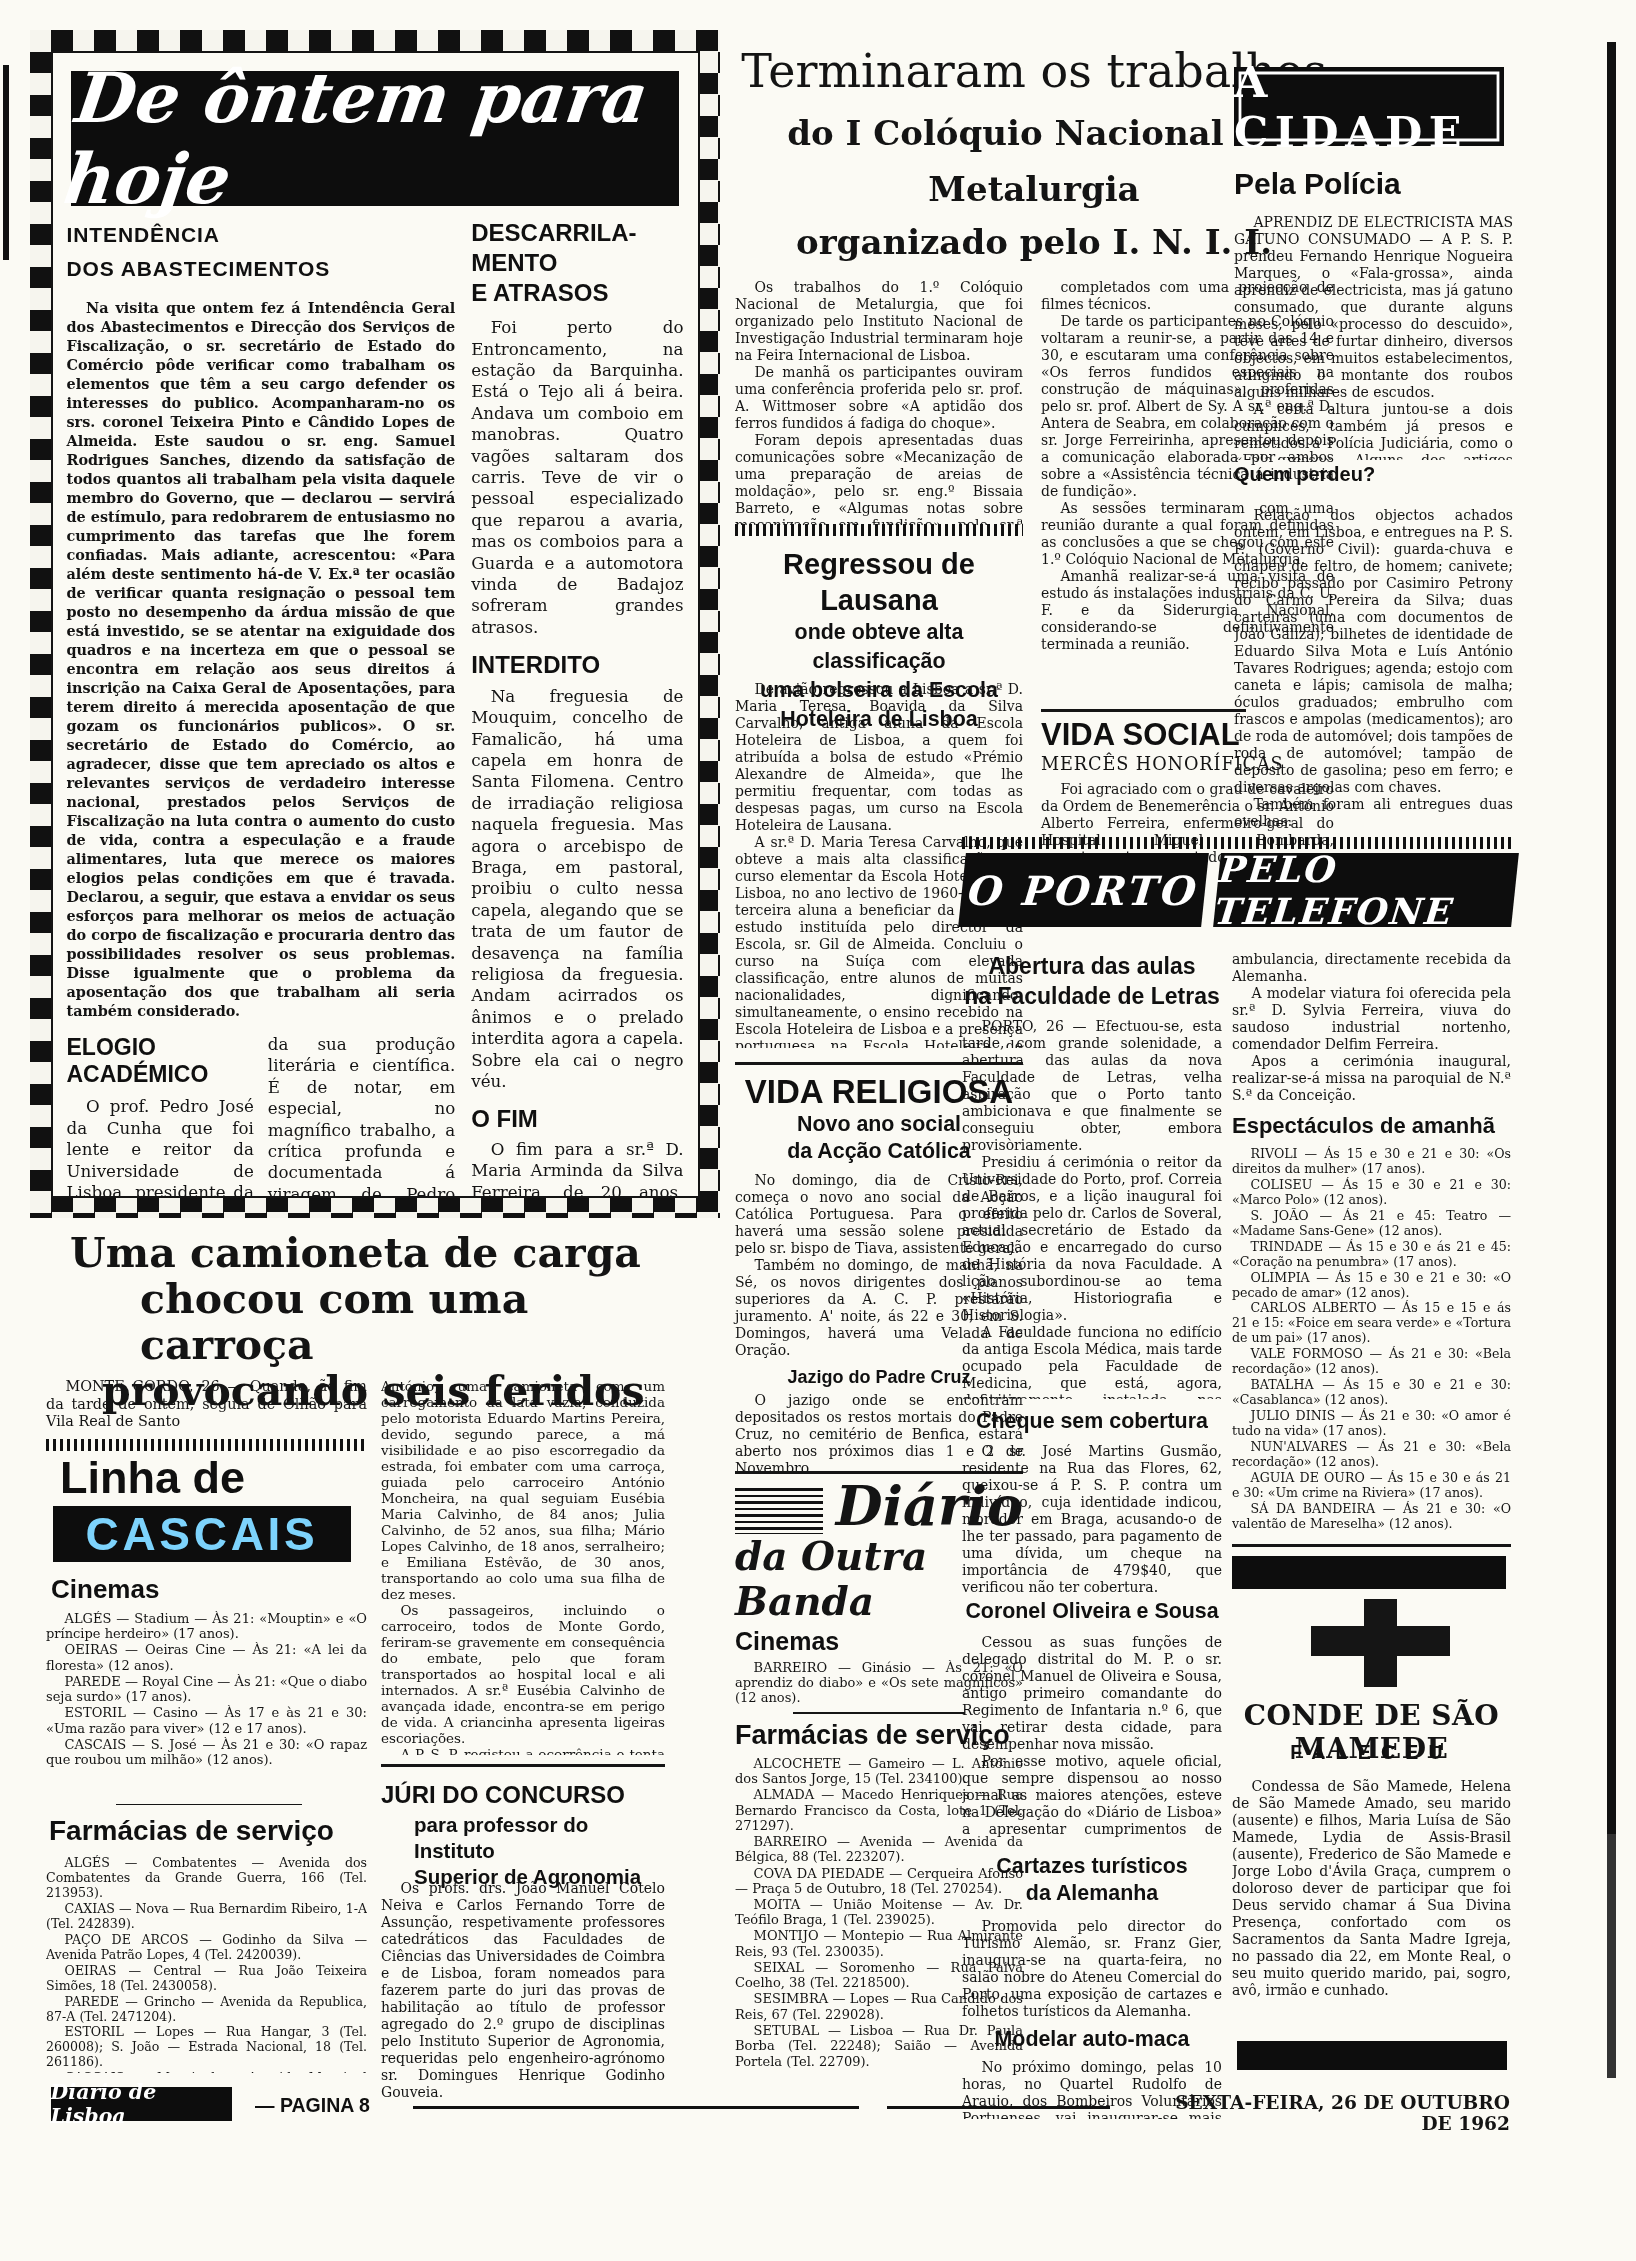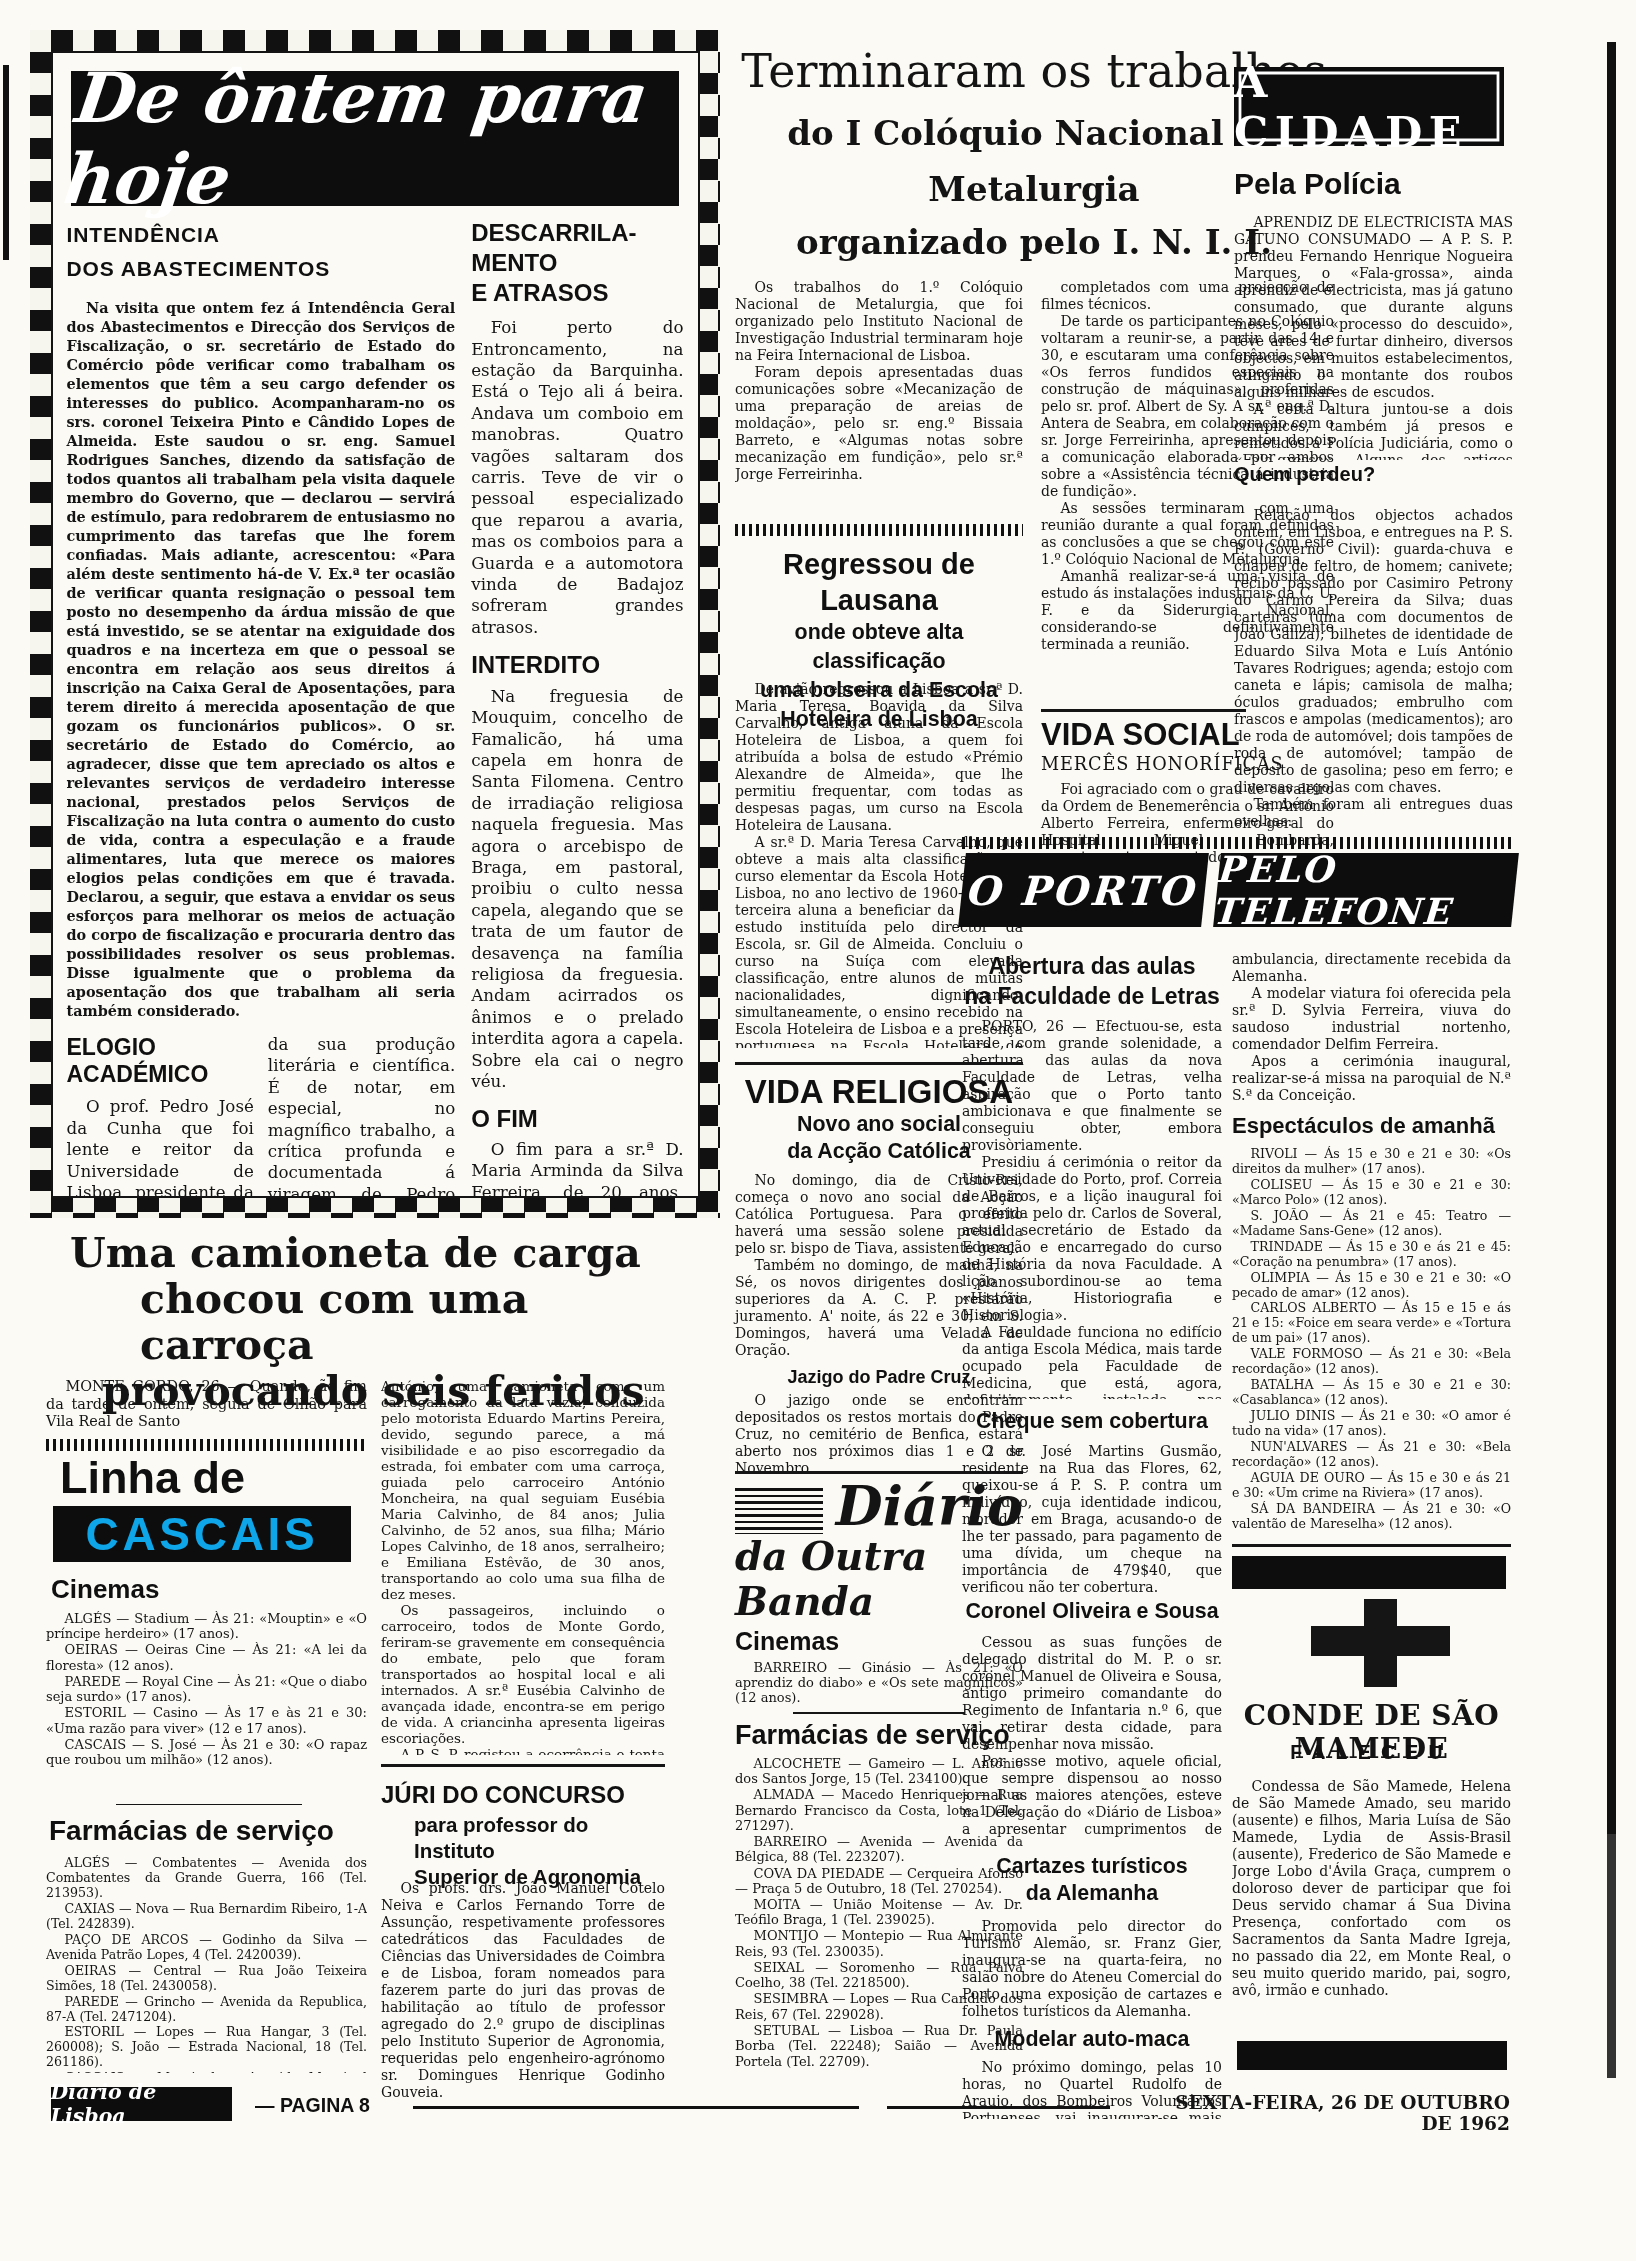--- a/index.html
+++ b/index.html
@@ -86,20 +86,21 @@
   </div>
 
   <div class="abs center" style="left:732px;top:37px;width:604px;">
     <div style="font-weight:normal;font-size:46px;line-height:68px;">Terminaram os trabalhos</div>
     <div style="font-weight:bold;font-size:34px;line-height:56px;">do I Colóquio Nacional de Metalurgia</div>
     <div style="font-weight:bold;font-size:34px;line-height:51px;">organizado pelo I. N. I. I.</div>
   </div>
 
   <div class="abs body" style="left:735px;top:279px;width:288px;height:246px;overflow:hidden;">
     <p>Os trabalhos do 1.º Colóquio Nacional de Metalurgia, que foi organizado pelo Instituto Nacional de Investigação Industrial terminaram hoje na Feira Internacional de Lisboa.</p>
+    <p>De manhã os participantes ouviram uma conferência proferida pelo sr. prof. A. Wittmoser sobre «A aptidão dos ferros fundidos á fadiga do choque».</p>
     <p>Foram depois apresentadas duas comunicações sobre «Mecanização de uma preparação de areias de moldação», pelo sr. eng.º Bissaia Barreto, e «Algumas notas sobre mecanização em fundição», pelo sr.ª Jorge Ferreirinha.</p>
 
   </div>
   <div class="abs jagged" style="left:735px;top:524px;width:288px;"></div>
   <div class="abs body" style="left:1041px;top:279px;width:293px;height:421px;overflow:hidden;">
     <p>completados com uma projecção de filmes técnicos.</p>
     <p>De tarde os participantes no Colóquio voltaram a reunir-se, a partir das 14 e 30, e escutaram uma conferência sobre «Os ferros fundidos especiais na construção de máquinas», proferidas pelo sr. prof. Albert de Sy. A sr.ª eng.ª D. Antera de Seabra, em colaboração com o sr. Jorge Ferreirinha, apresentou depois a comunicação elaborada por ambos sobre a «Assistência técnica á industria de fundição».</p>
     <p>As sessões terminaram com uma reunião durante a qual foram definidas as conclusões a que se chegou com este 1.º Colóquio Nacional de Metalurgia.</p>
     <p>Amanhã realizar-se-á uma visita de estudo ás instalações industriais da C. U. F. e da Siderurgia Nacional, considerando-se definitivamente terminada a reunião.</p>
   </div>
@@ -262,21 +263,21 @@
     <div style="padding-left:84px;">chocou com uma carroça</div>
     <div style="padding-left:46px;">provocando seis feridos</div>
   </div>
 
   <div class="abs body" style="left:46px;top:1378px;width:321px;font-size:14.4px;line-height:17.7px;">
     <p>MONTE GORDO, 26 — Quando, ão fim da tarde de ontem, seguia de Olhão para Vila Real de Santo</p>
   </div>
   <div class="abs jagged" style="left:46px;top:1439px;width:321px;"></div>
   <div class="abs h-sans" style="left:60px;top:1455px;font-size:45px;line-height:46px;">Linha de</div>
   <div class="abs blackbox" style="left:53px;top:1506px;width:298px;height:56px;display:flex;align-items:center;justify-content:center;">
-    <span class="h-sans" style="color:#0ea5e9;font-size:46px;letter-spacing:3.7px;">CASCAIS</span>
+    <span class="h-sans" style="color:#7dd3fc;font-size:46px;letter-spacing:3.7px;">CASCAIS</span>
   </div>
   <div class="abs h-sans" style="left:51px;top:1574px;font-size:26px;">Cinemas</div>
   <div class="abs list" style="left:46px;top:1611px;width:321px;height:186px;overflow:hidden;">
     <p>ALGÉS — Stadium — Às 21: «Mouptin» e «O príncipe herdeiro» (17 anos).</p>
     <p>OEIRAS — Oeiras Cine — Às 21: «A lei da floresta» (12 anos).</p>
     <p>PAREDE — Royal Cine — Às 21: «Que o diabo seja surdo» (17 anos).</p>
     <p>ESTORIL — Casino — Às 17 e às 21 e 30: «Uma razão para viver» (12 e 17 anos).</p>
     <p>CASCAIS — S. José — Às 21 e 30: «O rapaz que roubou um milhão» (12 anos).</p>
   </div>
   <div class="abs thinrule" style="left:116px;top:1804px;width:186px;"></div>

